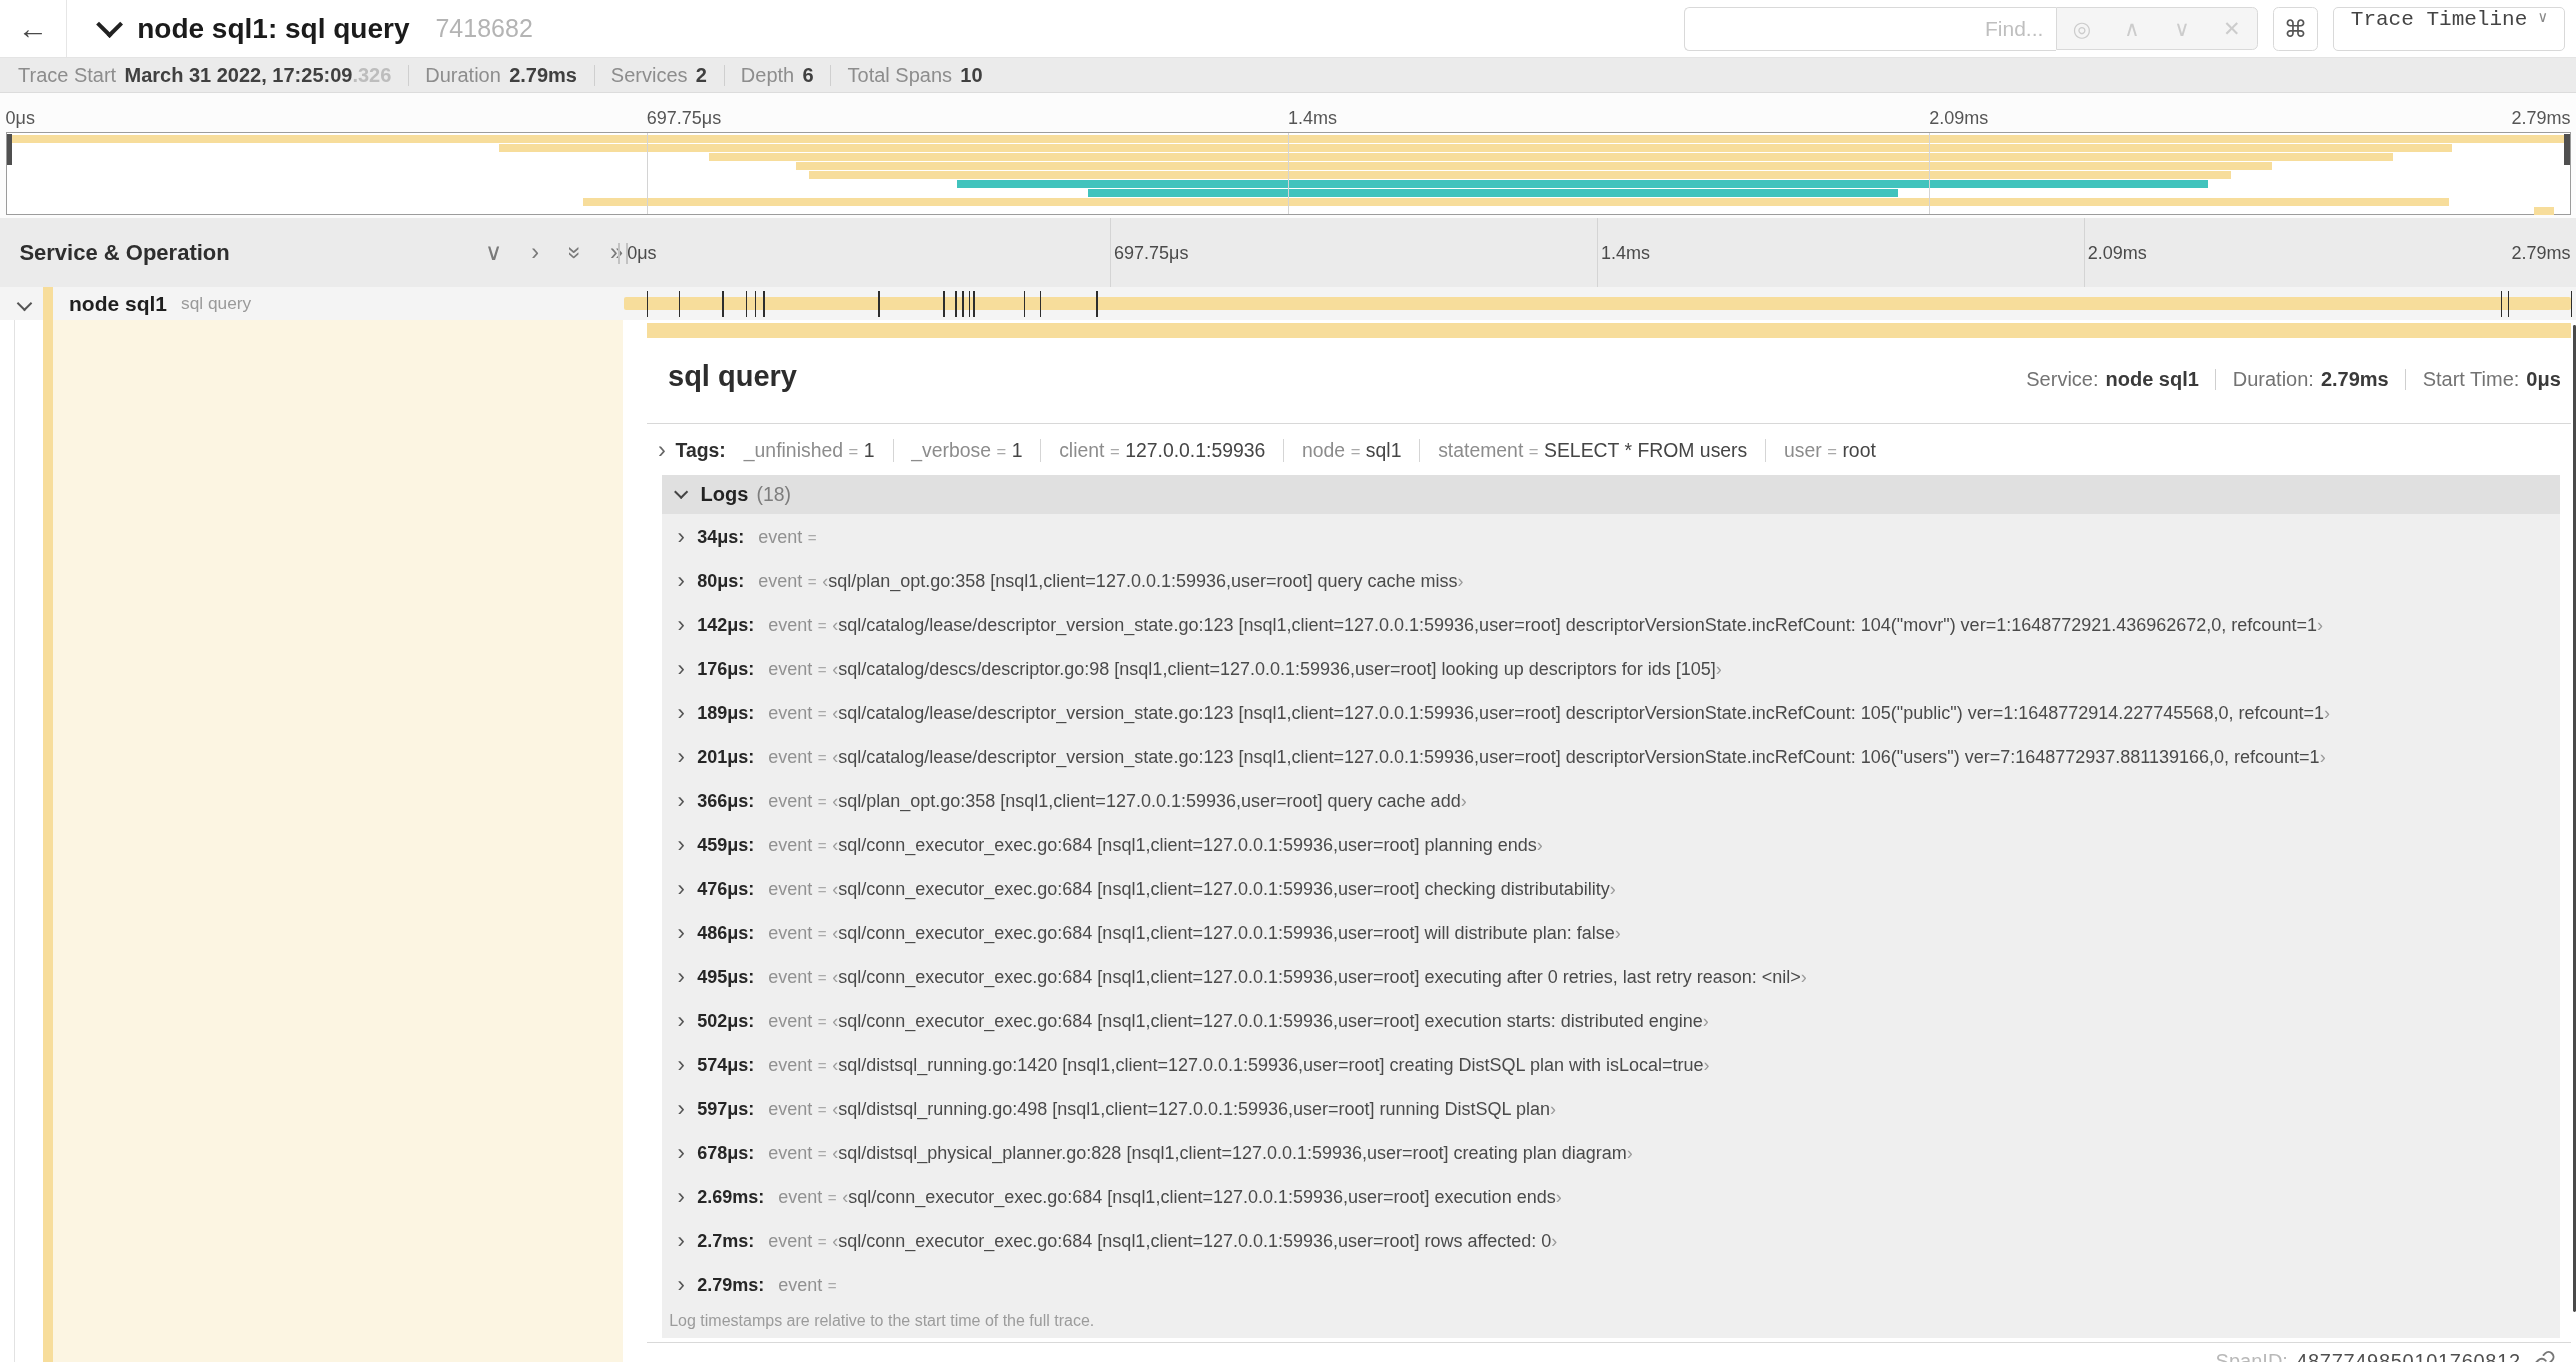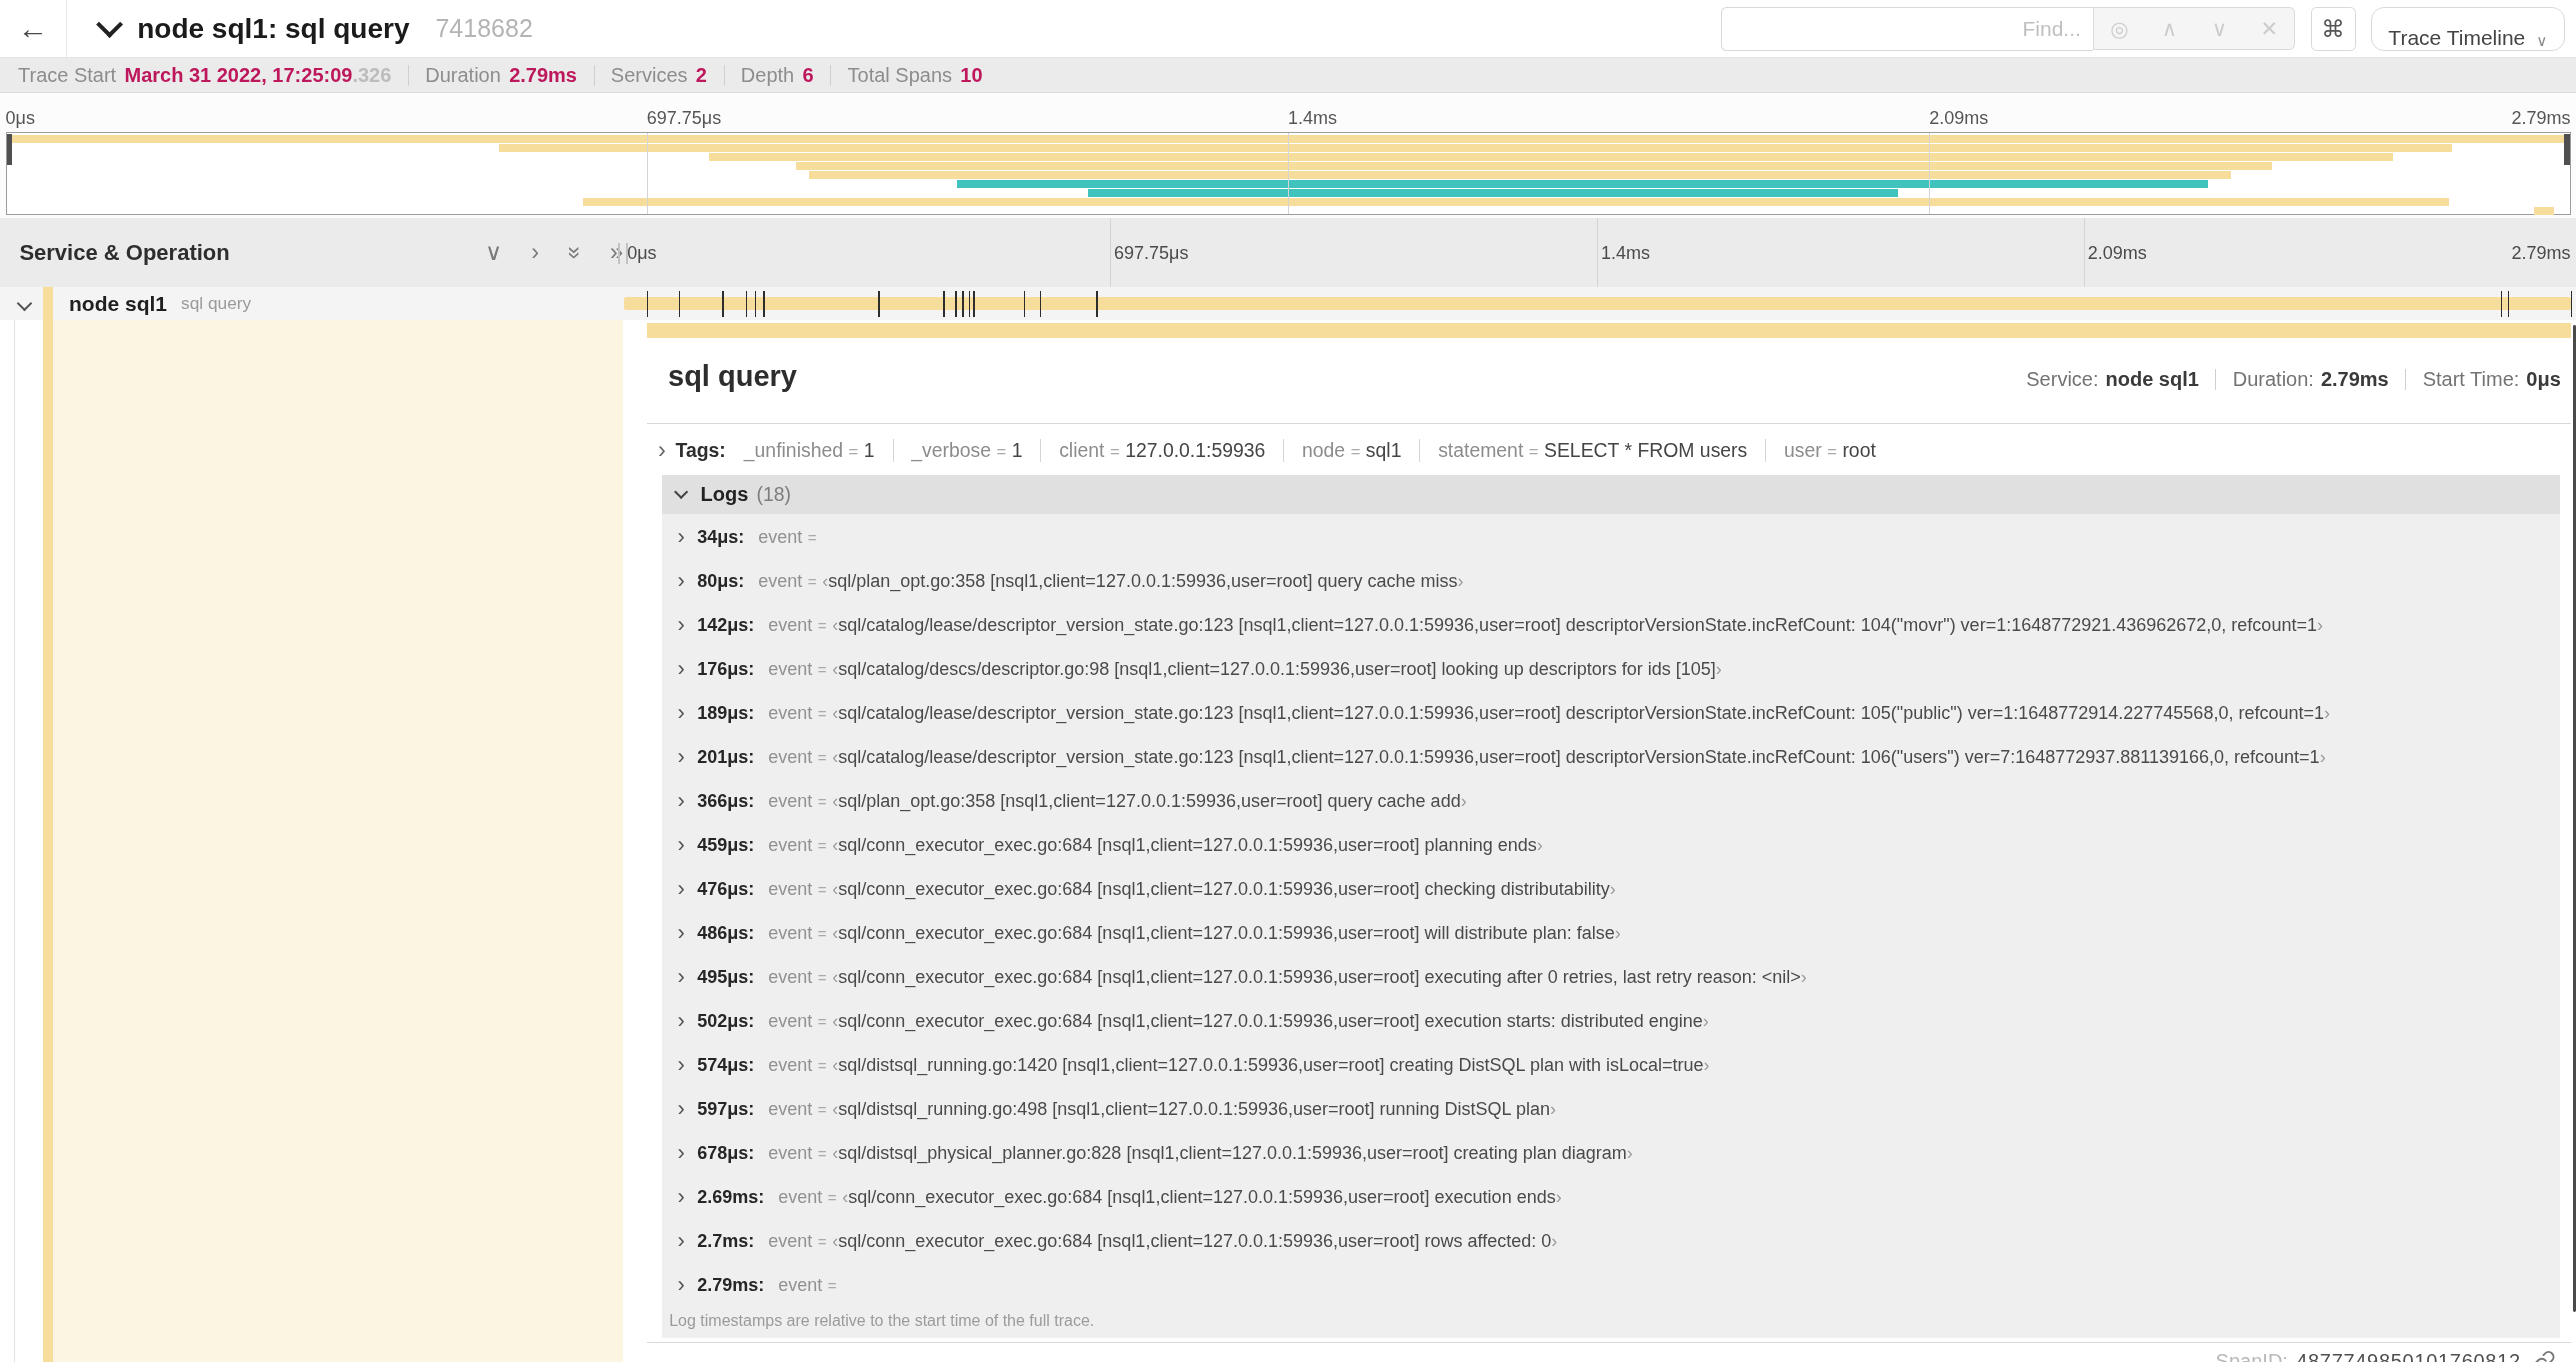--- a/index.html
+++ b/index.html
@@ -19,31 +19,31 @@
   .find-wrap{display:flex;align-items:stretch;}
   .find-input{width:346px;height:42px;border:0.7px solid #d9d9d9;border-right:none;
        border-radius:5.5px 0 0 5.5px;padding:0 12.5px;font-size:21px;color:#444;outline:none;
        font-family:inherit;background:#fff;text-align:right;}
   .find-input::placeholder{color:#bfbfbf;}
   .find-tools{display:flex;align-items:center;background:#f5f5f5;border:0.7px solid #d9d9d9;
        border-radius:0 5.5px 5.5px 0;}
   .ft-icon{width:50px;text-align:center;font-size:21px;color:#ccc;cursor:default;}
   .sq-btn{margin-left:15.2px;width:43px;height:42px;border:0.7px solid #d9d9d9;border-radius:5.5px;
        display:flex;align-items:center;justify-content:center;font-size:23.5px;color:#555;background:#fff;cursor:pointer;}
-  .view-btn{margin-left:15.2px;height:42px;border:0.7px solid #d9d9d9;border-radius:13px;background:#fff;
-       display:flex;align-items:flex-end;padding:0 16.6px;font-size:21px;color:#444;cursor:pointer;}
+  .view-btn{margin-left:15.2px;height:42px;border:0.7px solid #d9d9d9;border-radius:5px;background:#fff;
+       display:flex;align-items:flex-start;padding:0 16.6px;font-size:21px;color:#444;cursor:pointer;font-family:Liberation Mono, monospace;}
   .view-btn .vchev{font-size:15.2px;color:#888;margin-left:11px;}
 
   
   .summary{position:absolute;left:0;top:58px;width:100%;height:35px;background:#ebebeb;
        border-bottom:0.7px solid #dcdcdc;display:flex;align-items:center;padding-left:18px;box-sizing:border-box;
        font-size:20px;}
   .sum-item{display:flex;align-items:baseline;}
   .sum-label{color:#8d8d8d;}
-  .sum-value{color:#be185d;font-weight:bold;margin-left:8.3px;}
+  .sum-value{color:#404040;font-weight:bold;margin-left:8.3px;}
   .sum-suffix{color:#bdbdbd;font-weight:bold;}
   .v-sep{width:0.7px;height:21px;background:#cfcfcf;margin:0 16.6px;align-self:center;}
 
   
   .minimap{position:absolute;left:0;top:93px;width:100%;height:125px;background:#fcfcfc;}
   .mm-labels{position:absolute;left:5.5px;right:5.5px;top:15.2px;height:21px;font-size:18px;color:#555;}
   .tick-label{position:absolute;top:0;white-space:nowrap;}
   .tick-label.end{transform:translateX(-100%);}
   .mm-canvas{position:absolute;left:5.5px;right:5.5px;top:39px;height:83px;background:#fff;
        border:1.4px solid #9c9c9c;box-sizing:border-box;}

